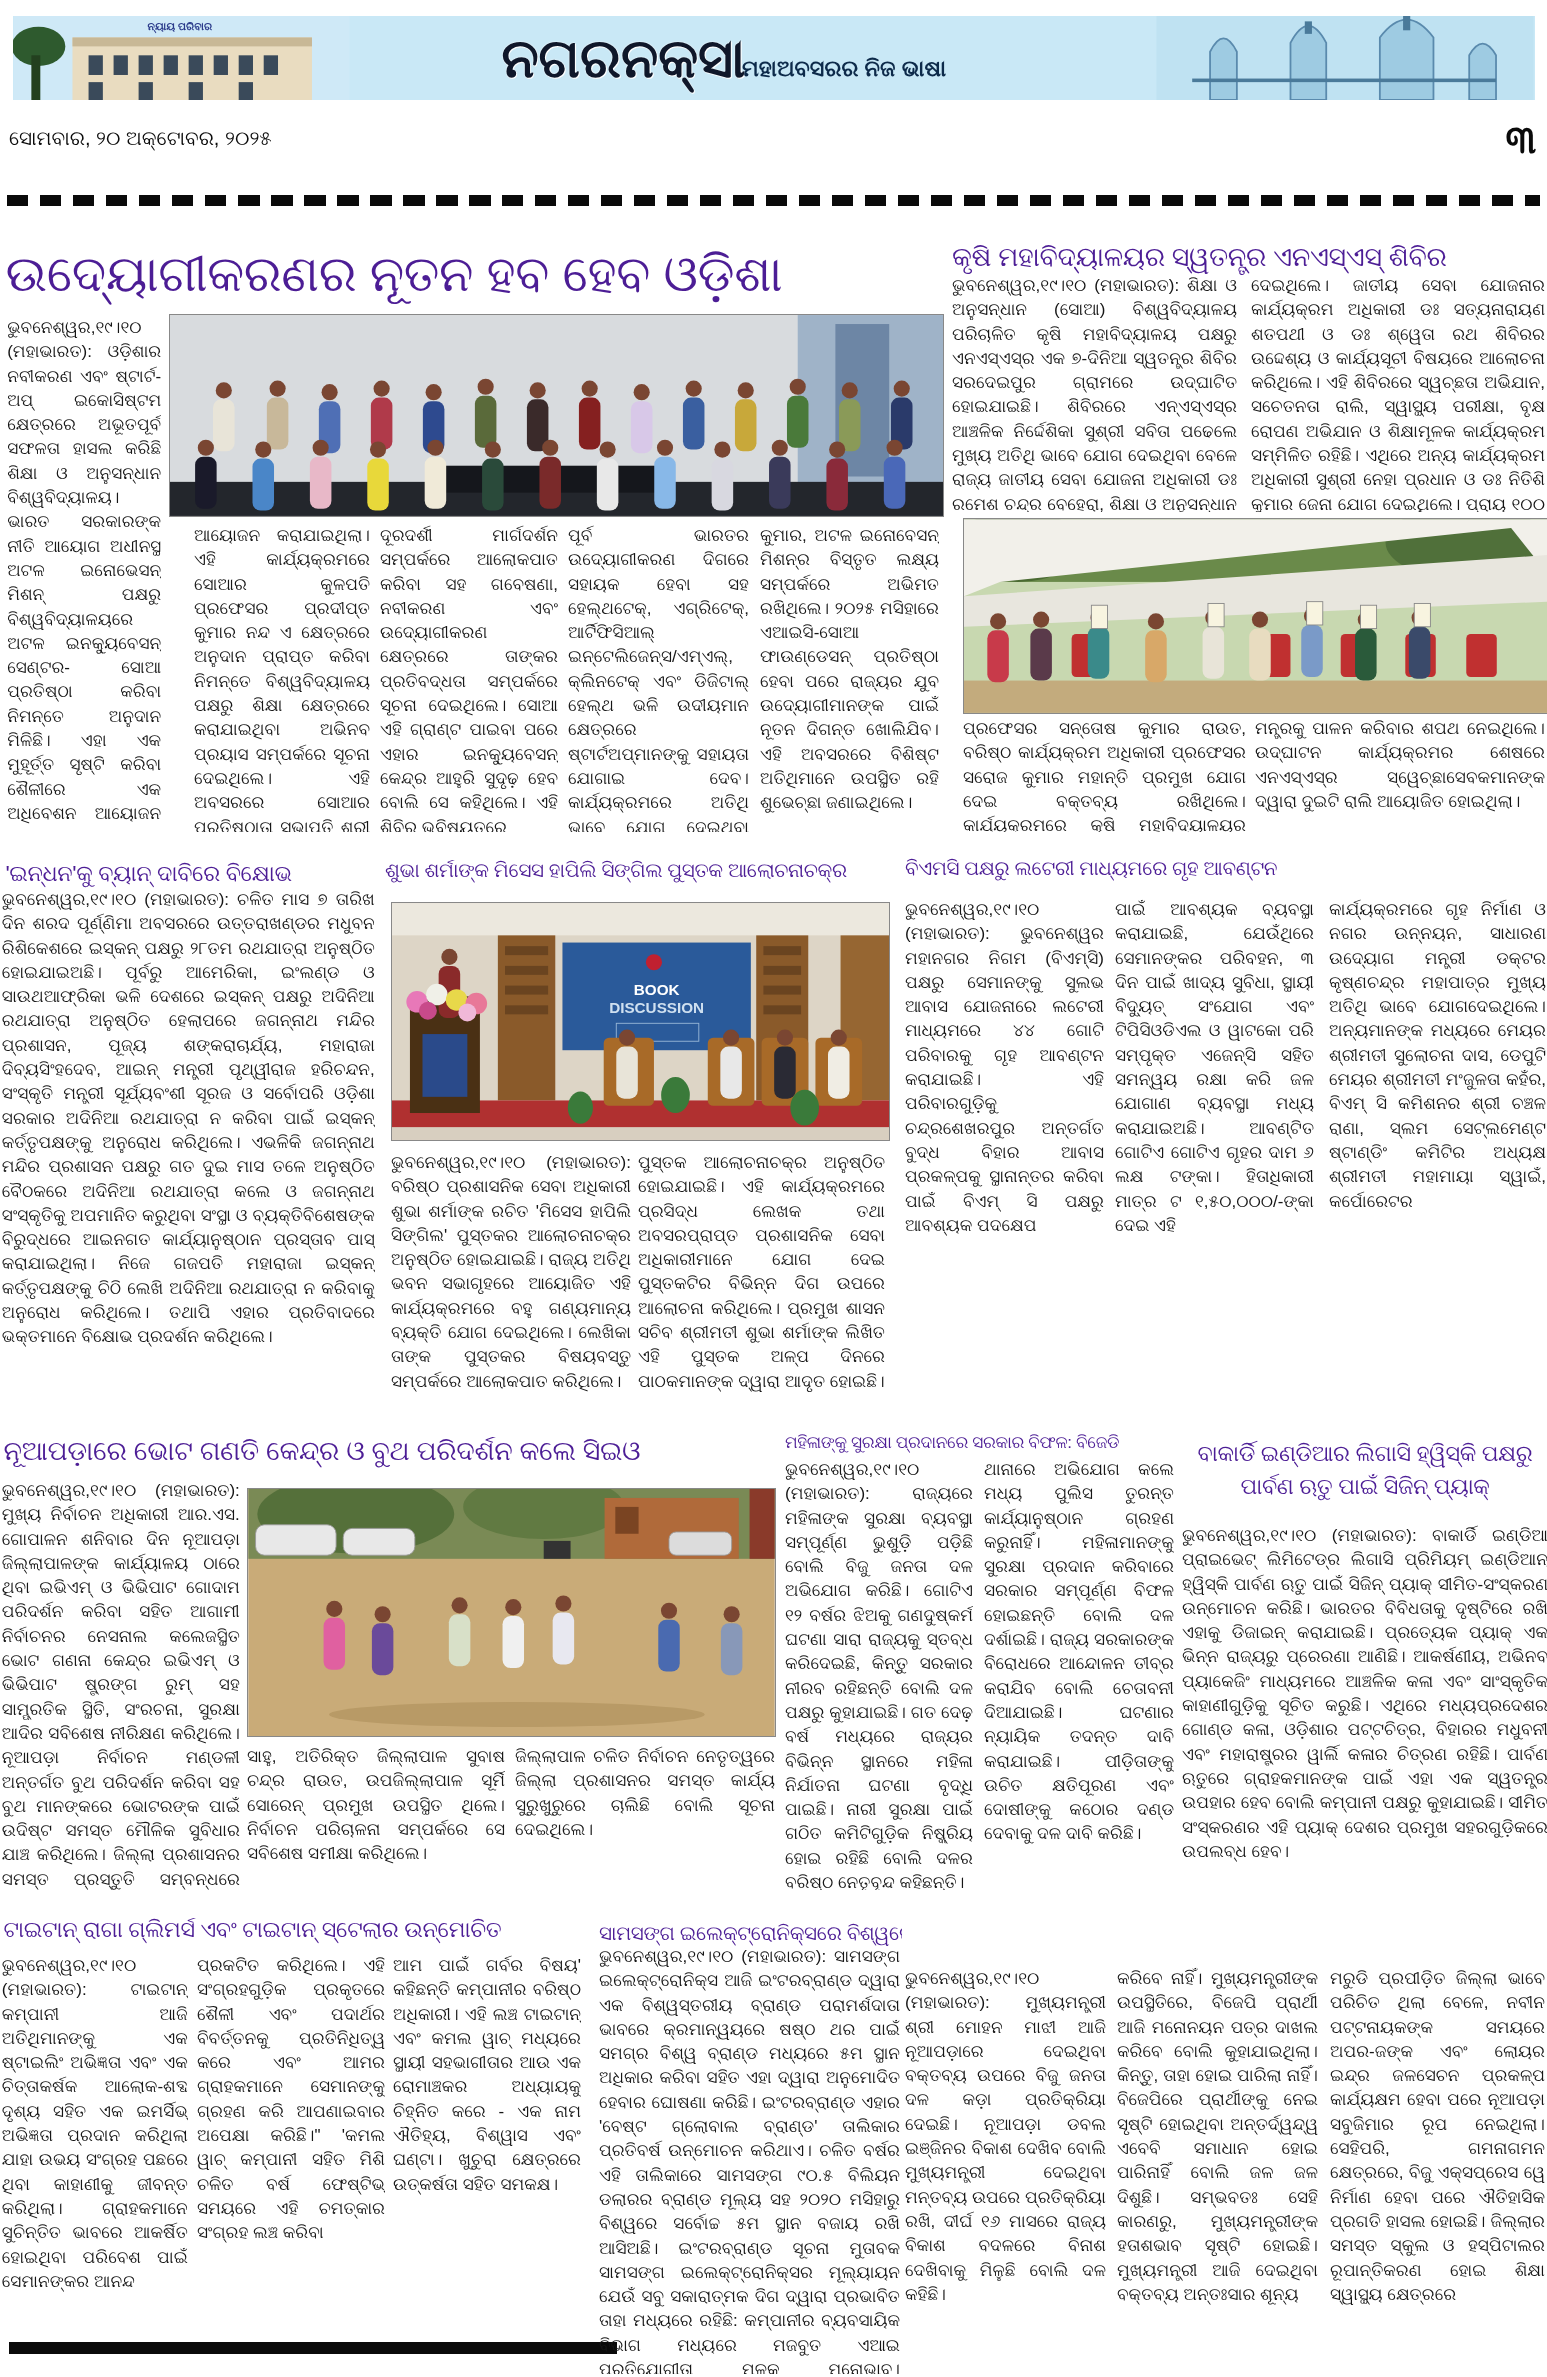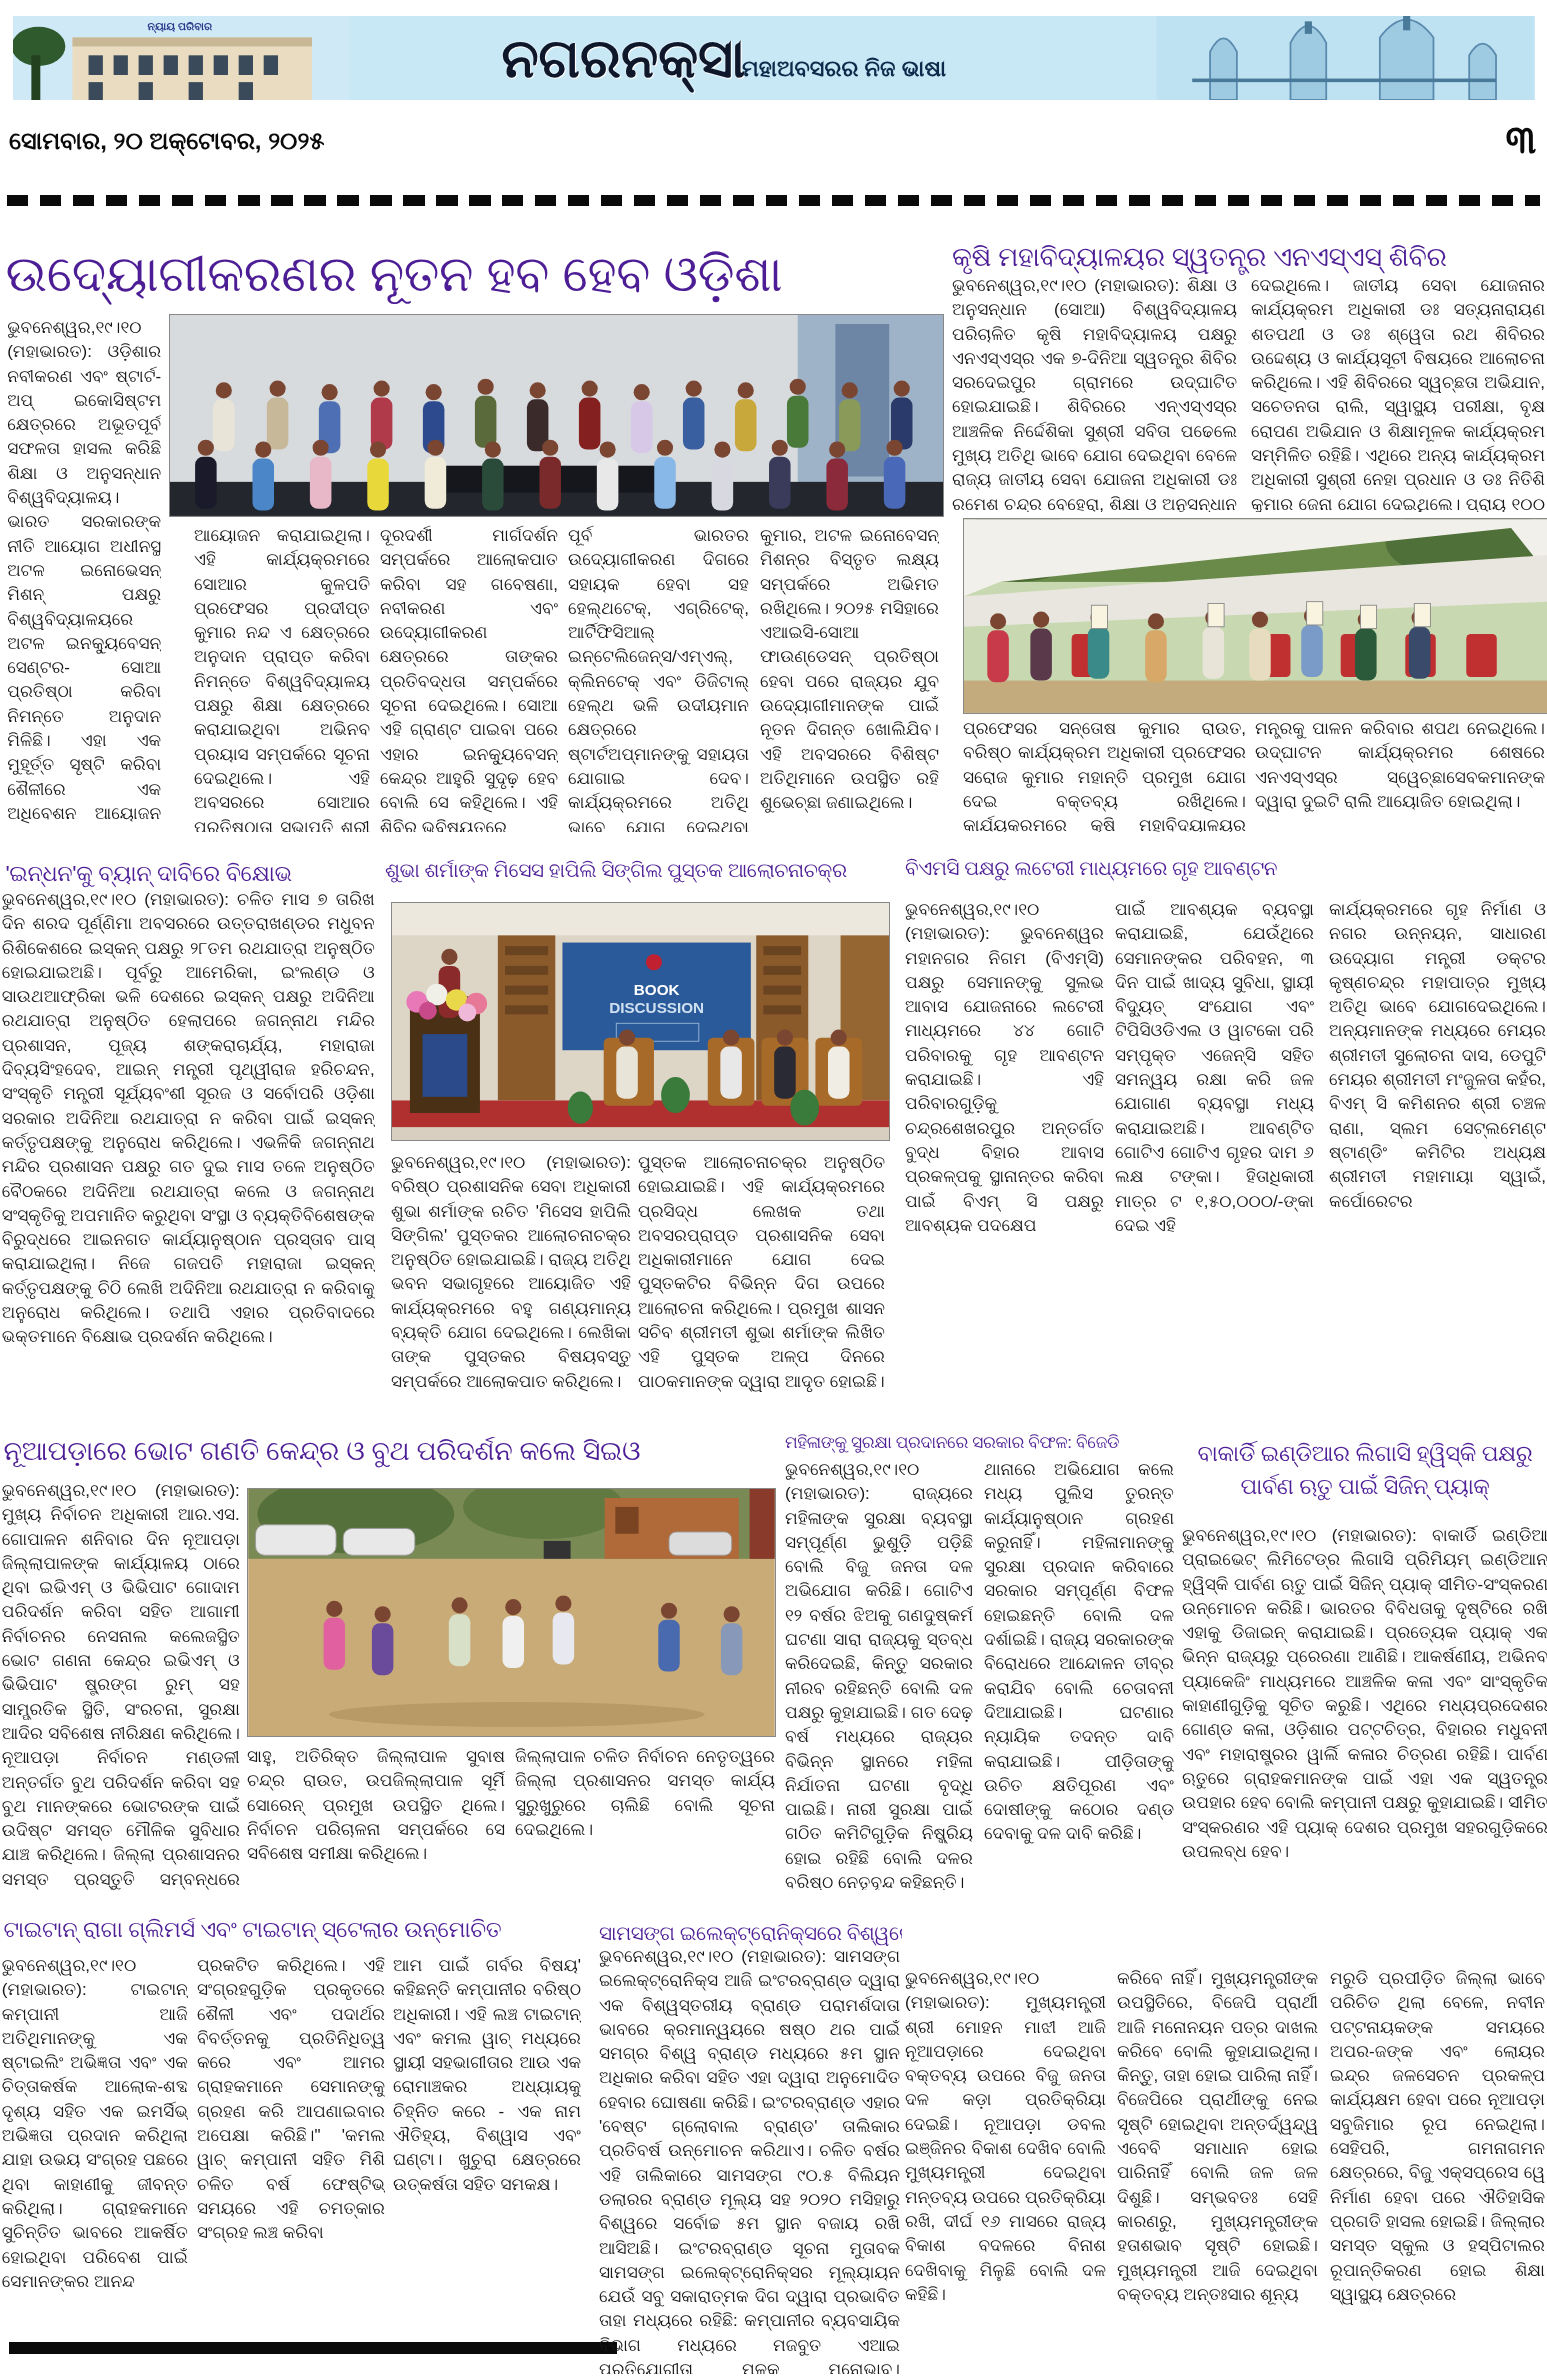--- a/index.html
+++ b/index.html
@@ -5,21 +5,21 @@
   html,body{margin:0;padding:0;background:#e9e9e9}
   #page{position:relative;width:1547px;height:2377px;background:#ffffff;
         font-family:"Liberation Sans","DejaVu Sans",sans-serif;color:#111;overflow:hidden}
   .abs{position:absolute}
   
   #mast-band{left:12.6px;top:16px;width:1522px;height:84px;background:#c9e8f6}
   #mast-title{left:471px;top:18px;width:305px;height:81px;display:flex;align-items:center;justify-content:center;
       font-size:54px;font-weight:800;color:#0f172a;text-shadow:0 0 1.8px #fff,0.9px 0.9px 0 #fff;white-space:nowrap}
   #mast-tag{left:742px;top:56px;font-size:22.4px;font-weight:700;color:#0d2a4a;white-space:nowrap}
   
-  #date-line{left:9px;top:127px;font-size:24px;font-weight:700;color:#0a0a0a}
+  #date-line{left:9px;top:127px;font-size:20px;font-weight:400;color:#0a0a0a}
   #page-num{right:10.8px;top:118px;font-size:39px;font-weight:800;color:#0a0a0a}
   #dash-rule{left:7.2px;top:195px;width:1533px;height:10.8px;
       background:repeating-linear-gradient(90deg,#0a0a0a 0 21.5px,#ffffff 21.5px 33px)}
   
   .hl{font-weight:400;color:#4c1d95;line-height:1.08;letter-spacing:-0.4px;overflow:hidden}
   .nw{white-space:nowrap}
   #hl1{left:5.4px;top:213px;width:936px;height:90px;font-size:50px}
   #hl2{left:952px;top:221px;width:593px;height:47px;font-size:27px}
   #hl3{left:5.4px;top:843px;width:369px;height:41px;font-size:22.4px}
   #hl4{left:385px;top:843px;width:511px;height:41px;font-size:20px}

